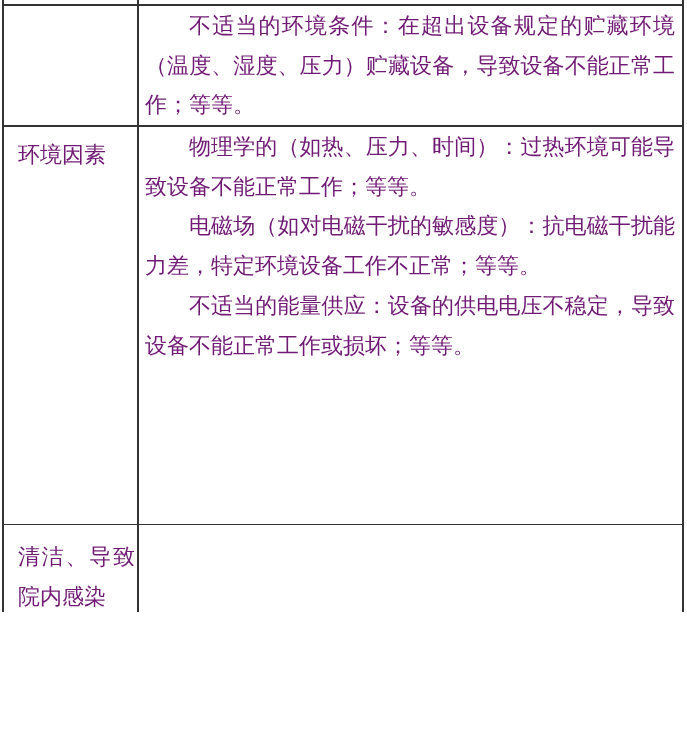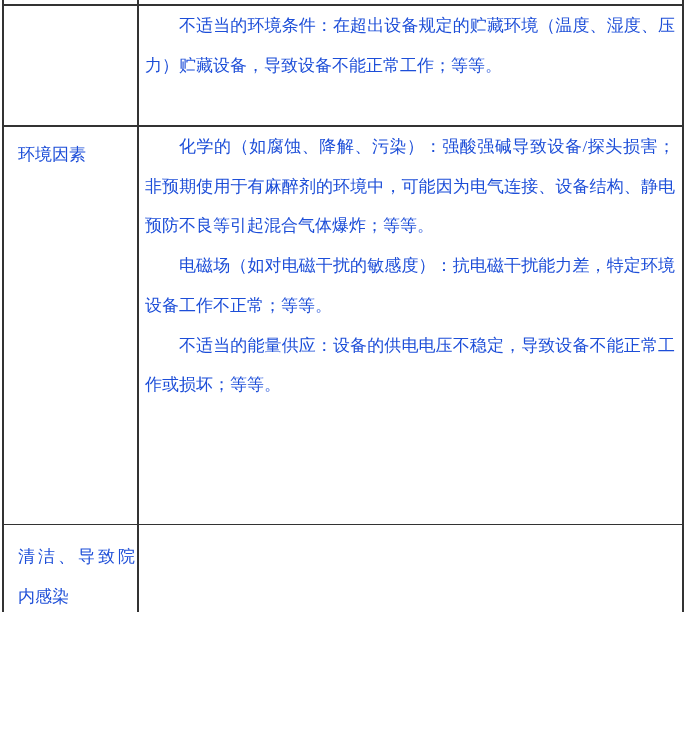--- a/index.html
+++ b/index.html
@@ -3,22 +3,22 @@
 <meta charset="utf-8">
 <style>
   html, body { margin: 0; padding: 0; background: #ffffff; }
   .page {
     position: relative;
     width: 687px;
     height: 612px;
     background: #ffffff;
     overflow: hidden;
     font-family: "Liberation Serif", "DejaVu Serif", serif;
-    color: #1d4ed8;
-    font-size: 17px;
+    color: #701a75;
+    font-size: 22px;
     line-height: 39.7px;
   }
   
   .vl { position: absolute; top: 0; bottom: 0; width: 1.5px; background: #333; }
   .vl-left  { left: 2px; }
   .vl-mid   { left: 137px; }
   .vl-right { left: 682px; }
   .hl { position: absolute; left: 2px; width: 681.5px; height: 1.5px; background: #333; }
   .hl-1 { top: 4px; }
   .hl-2 { top: 125px; }
@@ -66,21 +66,21 @@
   <div class="row row-1">
     <div class="cell-left"></div>
     <div class="cell-right">
       <p class="para">不适当的环境条件：在超出设备规定的贮藏环境（温度、湿度、压力）贮藏设备，导致设备不能正常工作；等等。</p>
     </div>
   </div>
 
   <div class="row row-2">
     <div class="cell-left">环境因素</div>
     <div class="cell-right">
-      <p class="para">化学的（如腐蚀、降解、污染）：强酸强碱导致设备/探头损害；非预期使用于有麻醉剂的环境中，可能因为电气连接、设备结构、静电预防不良等引起混合气体爆炸；等等。</p>
+      <p class="para">物理学的（如热、压力、时间）：过热环境可能导致设备不能正常工作；等等。</p>
       <p class="para">电磁场（如对电磁干扰的敏感度）：抗电磁干扰能力差，特定环境设备工作不正常；等等。</p>
       <p class="para">不适当的能量供应：设备的供电电压不稳定，导致设备不能正常工作或损坏；等等。</p>
     </div>
   </div>
 
   <div class="row row-3">
     <div class="cell-left">清洁、导致院内感染</div>
     <div class="cell-right">
     </div>
   </div>

